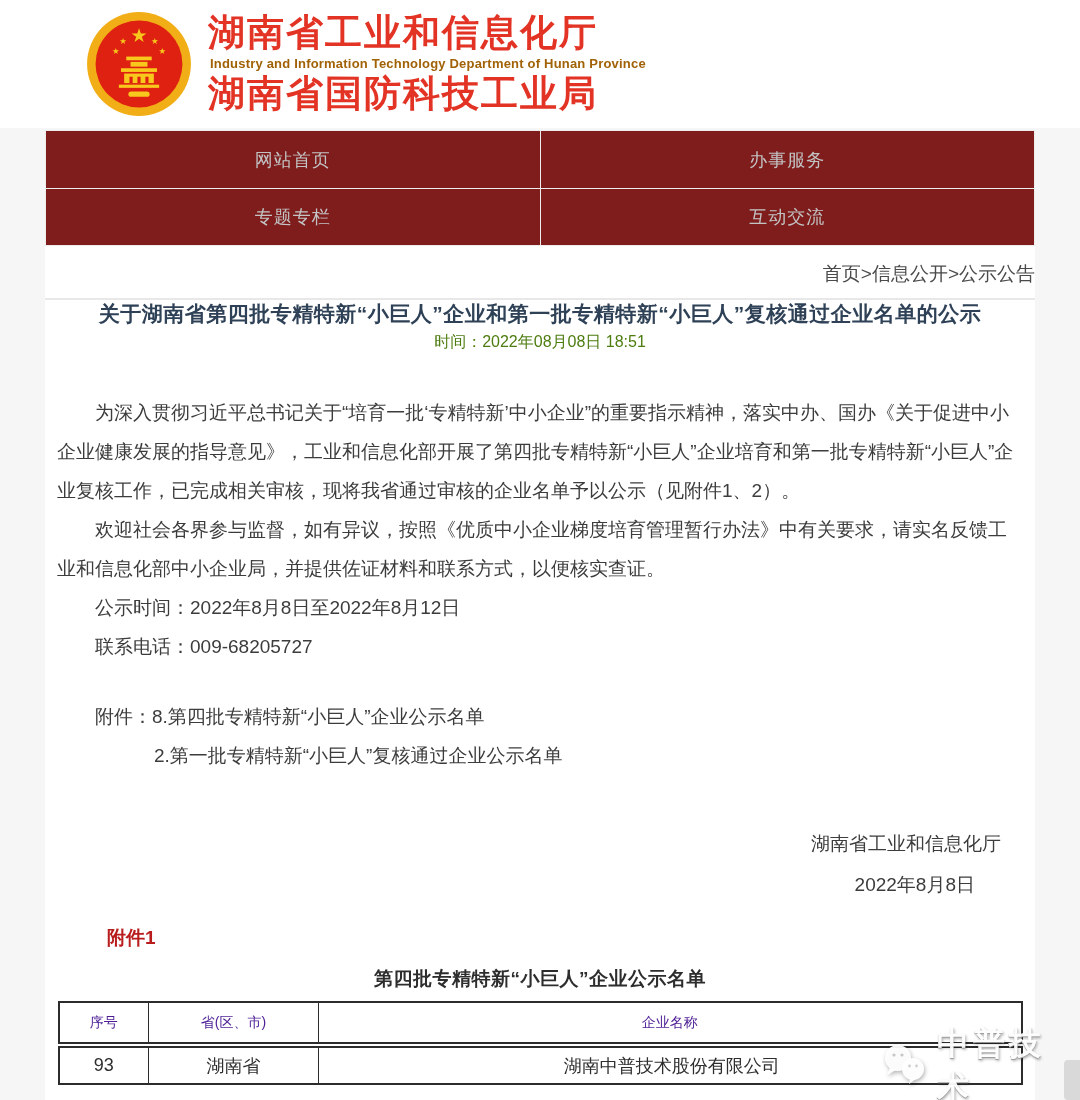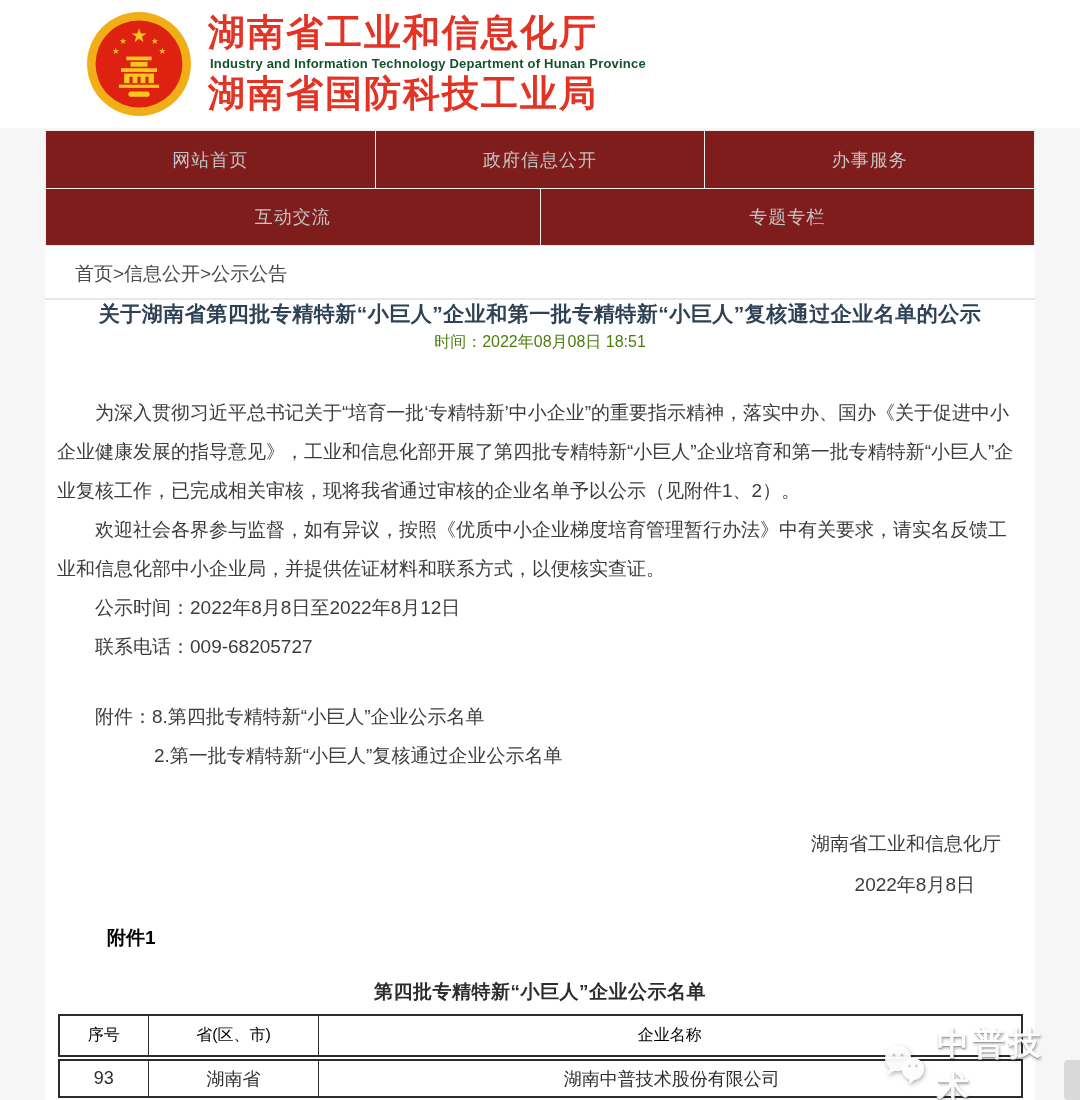--- a/index.html
+++ b/index.html
@@ -5,58 +5,58 @@
   * { box-sizing: border-box; margin: 0; padding: 0; }
   html,body { background:#efefef; }
   body { font-family:"Liberation Sans","DejaVu Sans",sans-serif; }
   .page { position:relative; width:1080px; height:1100px; margin:0 auto; background:#f6f6f6; overflow:hidden; }
 
   
   .banner { height:128px; background:#ffffff; display:flex; align-items:center; padding-left:86px; }
   .emblem { width:106px; height:106px; flex:0 0 auto; cursor:pointer; }
   .org-block { margin-left:16px; }
   .org-cn { font-size:37px; font-weight:bold; color:#e23324; letter-spacing:2px; line-height:1.05; }
-  .org-en { font-size:13px; font-weight:600; color:#14532d; margin:3px 8px 4px 2px; letter-spacing:0.2px; }
+  .org-en { font-size:13px; font-weight:600; color:#a16207; margin:3px 8px 4px 2px; letter-spacing:0.2px; }
 
   
   .nav { margin:2px 45px 0; background:#7f1d1d; border:1px solid #ededed; }
   .nav-row { display:flex; height:57px; }
   .nav-row + .nav-row { border-top:1px solid #ededed; }
   .nav-cell { flex:1; display:flex; align-items:center; justify-content:center;
               font-size:18px; color:#c3c3c3; cursor:pointer; letter-spacing:1px; }
   .nav-cell + .nav-cell { border-left:1px solid #ededed; }
 
   
   .content { margin:0 45px; width:990px; background:#ffffff; min-height:854px; }
   .breadcrumb { padding:15px 0 11px 30px; font-size:19px; color:#4a4a4a;
-                border-bottom:2px solid #e8e8e8; cursor:pointer; }
+                border-bottom:2px solid #e8e8e8; cursor:pointer;text-align:right; }
 
   .article { padding:0 12px; }
   .article-title { margin-top:0; text-align:center; font-size:21px; font-weight:bold;
                    color:#2e4156; letter-spacing:0.5px; }
   .publish-time { margin-top:4px; text-align:center; font-size:16px; color:#4d7c0f; }
 
   .body-text { margin-top:40px; font-size:19px; line-height:39px; color:#3c3c3c; }
   .body-text p { text-indent:2em; }
   .attach-block { margin-top:31px; }
   .attach-line1 { text-indent:2em; }
   .attach-line2 { text-indent:5.1em; }
 
   .signature { margin-top:48px; text-align:right; font-size:19px; color:#3c3c3c; line-height:41px; }
   .sig-org  { padding-right:22px; }
   .sig-date { padding-right:48px; }
 
   
-  .annex-label { margin:20px 0 0 50px; font-size:19px; font-weight:600; color:#000000; }
-  .table-title { margin-top:28px; text-align:center; font-size:19px; font-weight:bold;
+  .annex-label { margin:20px 0 0 50px; font-size:19px; font-weight:600; color:#b91c1c; }
+  .table-title { margin-top:15px; text-align:center; font-size:19px; font-weight:bold;
                  color:#2d2d2d; letter-spacing:0.5px; }
   table.annex { width:965px; margin:9px auto 0; border-collapse:collapse; border:2px solid #2c2c2c;
                 background:#ffffff; }
   table.annex th { border:1px solid #2c2c2c; border-bottom:6px double #2c2c2c; height:43px;
-                   font-size:16px; font-weight:normal; color:#000000; }
+                   font-size:14px; font-weight:normal; color:#4c1d95; }
   table.annex td { border:1px solid #2c2c2c; height:39px; font-size:18px; color:#2d2d2d;
                    text-align:center; }
   td.company { text-align:left; padding-left:4px; }
   col.c-no { width:90px; } col.c-prov { width:170px; }
 
   
   .watermark { position:absolute; left:880px; top:1022px; display:flex; align-items:center;
                gap:5px; pointer-events:none; }
   .wm-logo { filter:drop-shadow(1px 2px 2px rgba(0,0,0,0.30)); }
   .wm-text { font-size:32px; font-weight:bold; color:#fdfdfd; letter-spacing:4px; opacity:0.95;
@@ -95,26 +95,25 @@
     <div class="org-block">
       <div class="org-cn">湖南省工业和信息化厅</div>
       <div class="org-en">Industry and Information Technology Department of Hunan Province</div>
       <div class="org-cn">湖南省国防科技工业局</div>
     </div>
   </div>
 
   <div class="nav">
     <div class="nav-row">
       <div class="nav-cell">网站首页</div>
-      <div class="nav-cell">政府信息公开</div>
       <div class="nav-cell">办事服务</div>
     </div>
     <div class="nav-row">
+      <div class="nav-cell">专题专栏</div>
       <div class="nav-cell">互动交流</div>
-      <div class="nav-cell">专题专栏</div>
     </div>
   </div>
 
   <div class="content">
     <div class="breadcrumb">首页&gt;信息公开&gt;公示公告</div>
 
     <div class="article">
       <div class="article-title">关于湖南省第四批专精特新“小巨人”企业和第一批专精特新“小巨人”复核通过企业名单的公示</div>
       <div class="publish-time">时间：2022年08月08日 18:51</div>
 

